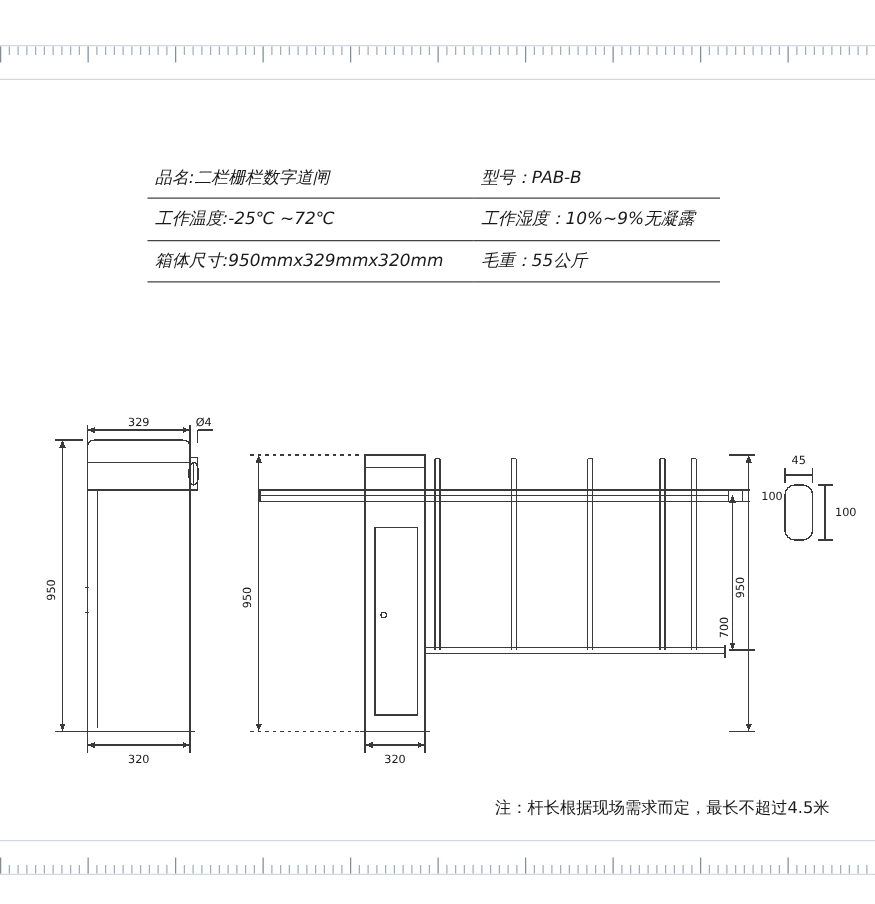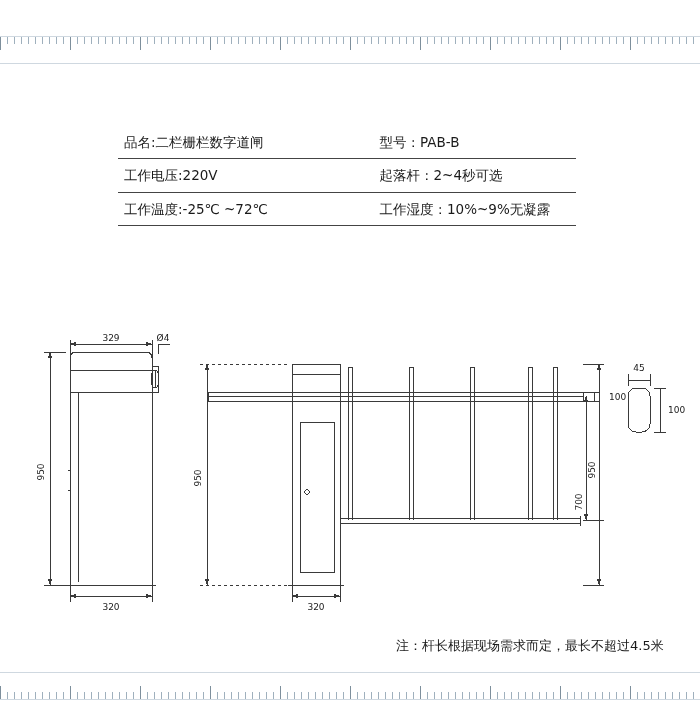--- a/index.html
+++ b/index.html
@@ -47,20 +47,21 @@
     width: 458px;
     border-collapse: collapse;
     font-size: 13.5px;
   }
   .spec-table td {
     border-bottom: 1px solid #444;
     padding: 6px 4px 6px 6px;
     vertical-align: middle;
     white-space: nowrap;
     line-height: 1.5;
+    font-style: italic;
   }
   .spec-table td.left { width: 262px; }
   .spec-table td.right { width: 196px; }
   .spec-table tr:last-child td { border-bottom: 1px solid #444; }
 
   
   .drawing {
     position: absolute;
     left: 0;
     top: 330px;
@@ -185,26 +186,26 @@
     <div class="tick minor" style="left: 693px;"></div>
   </div>
 
 <table class="spec-table">
   <tbody>
     <tr>
       <td class="left">品名:二栏栅栏数字道闸</td>
       <td class="right">型号：PAB-B</td>
     </tr>
     <tr>
-      <td class="left">工作电压:220V</td>
-      <td class="right">起落杆：2~4秒可选</td>
+      <td class="left">工作温度:-25℃ ~72℃</td>
+      <td class="right">工作湿度：10%~9%无凝露</td>
     </tr>
     <tr>
-      <td class="left">工作温度:-25℃ ~72℃</td>
-      <td class="right">工作湿度：10%~9%无凝露</td>
+      <td class="left">箱体尺寸:950mmx329mmx320mm</td>
+      <td class="right">毛重：55公斤</td>
     </tr>
   </tbody>
 </table>
 
 <div class="drawing">
   <svg width="700" height="330" viewBox="0 0 700 330" xmlns="http://www.w3.org/2000/svg">
     <g fill="none" stroke="#3a3a3a" stroke-width="1" shape-rendering="crispEdges">
 
       <g>
 

